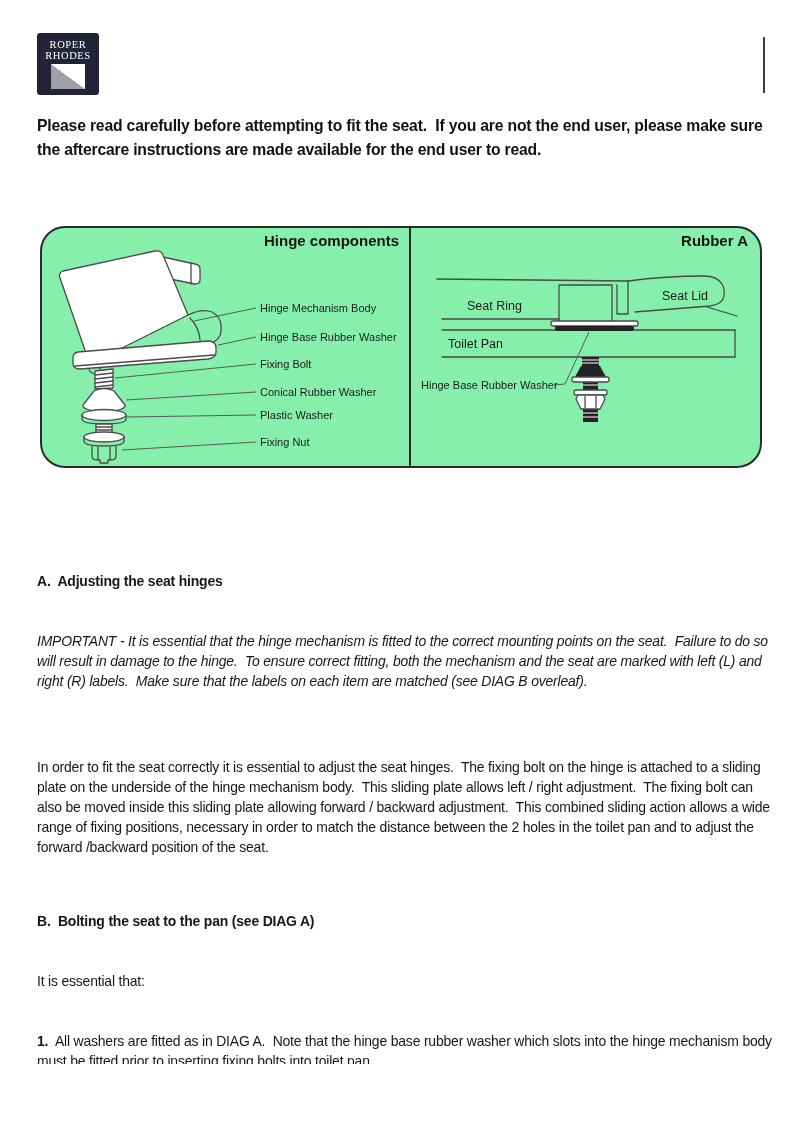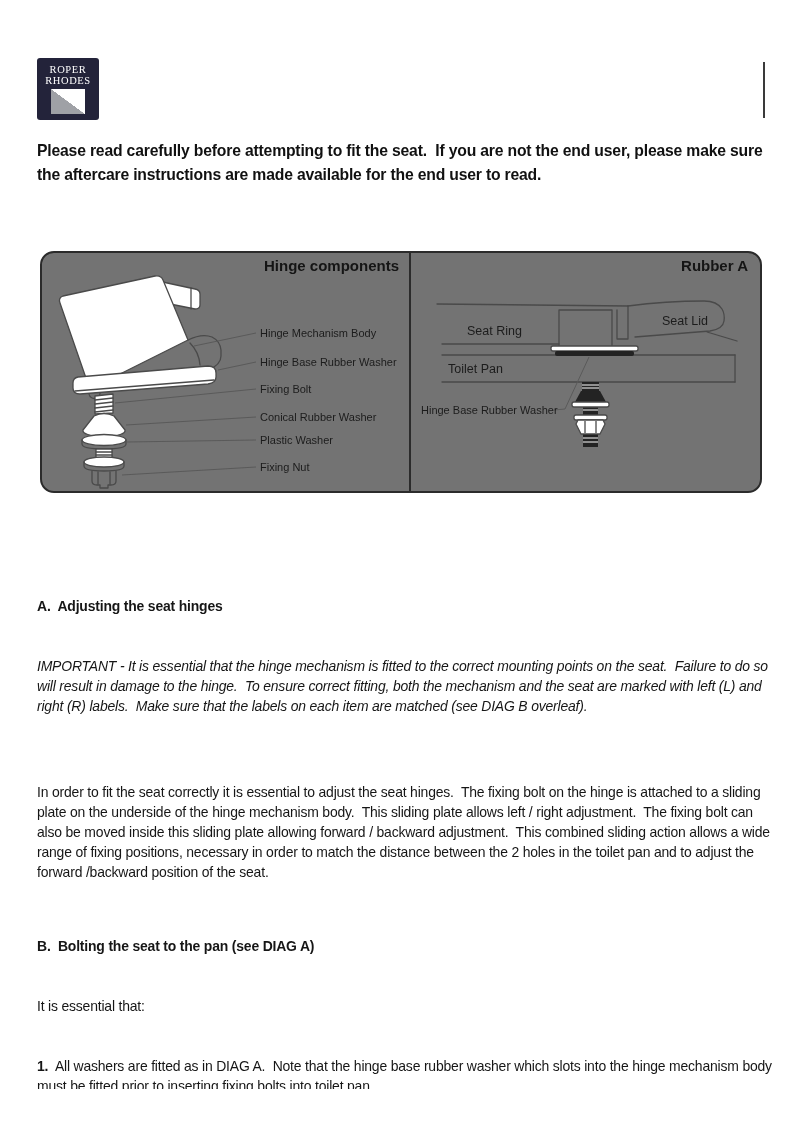--- a/index.html
+++ b/index.html
@@ -1,18 +1,18 @@
 <!DOCTYPE html>
 <html><head>
 <meta charset="utf-8">
 <style>
   html,body{margin:0;padding:0;background:#ffffff;}
   .page{
     position:relative;width:802px;height:1064px;background:#fff;overflow:hidden;
-    font-family:"Liberation Sans",sans-serif;color:#1c1c1c;margin-top:25px;
+    font-family:"Liberation Sans",sans-serif;color:#1c1c1c;
   }
   
   .logo{
     position:absolute;left:37px;top:33px;width:62px;height:62px;
     background:#23233a;border-radius:3px;text-align:center;
   }
   .logo .l1,.logo .l2{
     color:#fff;font-family:"Liberation Serif",serif;font-size:10.5px;
     letter-spacing:.6px;line-height:11px;
   }
@@ -30,21 +30,21 @@
   
   .intro{
     position:absolute;left:37px;top:114px;width:800px;
     transform:scaleX(.925);transform-origin:left top;
     font-size:17px;font-weight:bold;line-height:23.5px;letter-spacing:-0.2px;
     color:#111;white-space:pre-wrap;
   }
   
   .diagram-box{
     position:absolute;left:40px;top:226px;width:718px;height:238px;
-    border:2px solid #2b2b2b;border-radius:14px;display:flex;background:#737373;
+    border:2px solid #2b2b2b;border-radius:25px;display:flex;background:#86efac;
   }
   .panel{position:relative;height:238px;}
   .panel.left{width:367px;border-right:2px solid #2b2b2b;border-radius:12px 0 0 12px;}
   .panel.right{width:349px;border-radius:0 12px 12px 0;}
   .panel-heading{
     position:absolute;top:4px;font-size:15px;font-weight:bold;color:#151515;z-index:2;
   }
   .panel.left .panel-heading{right:10px;}
   .panel.right .panel-heading{right:12px;}
   .panel svg{position:absolute;left:0;top:0;}

